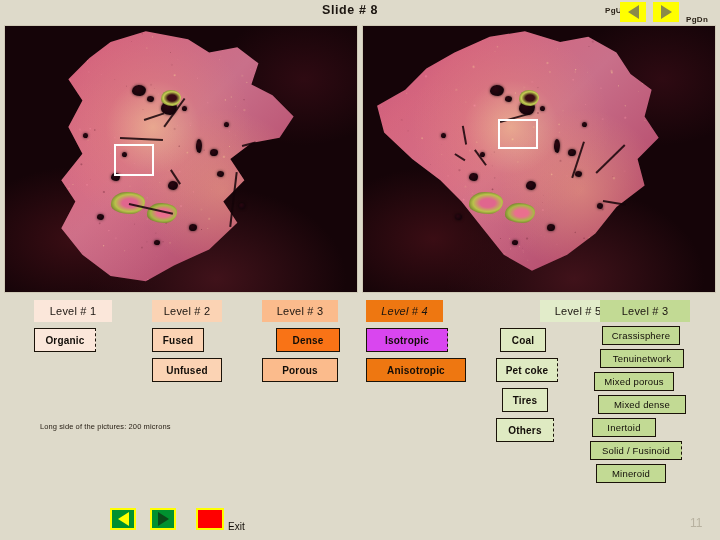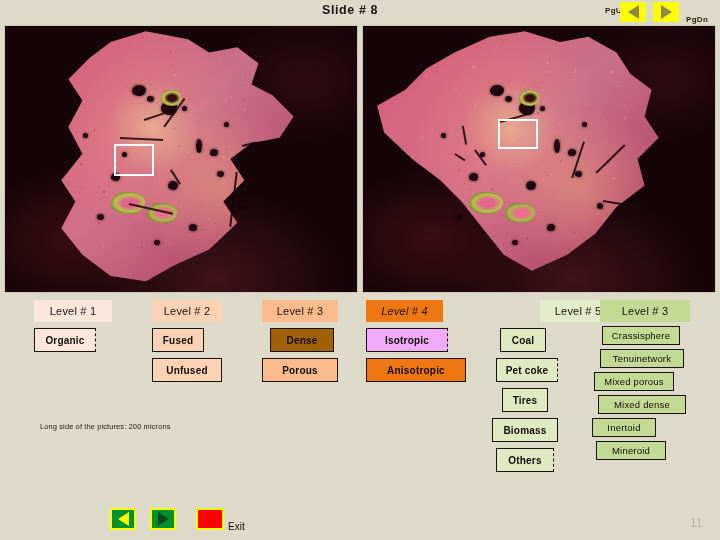--- a/index.html
+++ b/index.html
@@ -191,43 +191,43 @@
         <div class="hdr" style="background: rgb(251, 231, 218); width: 78px;">Level # 1</div>
         <div class="cell dashed" style="background: rgb(251, 231, 218); width: 62px; margin-left: 0px;">Organic</div>
       </div>
       <div class="col" style="left: 152px; width: 70px;">
         <div class="hdr" style="background: rgb(251, 211, 180); width: 70px;">Level # 2</div>
         <div class="cell" style="background: rgb(251, 211, 180); width: 52px; margin-left: 0px;">Fused</div>
         <div class="cell" style="background: rgb(251, 211, 180); width: 70px; margin-left: 0px;">Unfused</div>
       </div>
       <div class="col" style="left: 262px; width: 76px;">
         <div class="hdr" style="background: rgb(251, 187, 140); width: 76px;">Level # 3</div>
-        <div class="cell" style="background: #a16207; width: 64px; margin-left: 8px;">Dense</div>
+        <div class="cell" style="background: #f97316; width: 64px; margin-left: 14px;">Dense</div>
         <div class="cell" style="background: rgb(251, 187, 140); width: 76px; margin-left: 0px;">Porous</div>
       </div>
       <div class="col" style="left: 366px; width: 100px;">
         <div class="hdr" style="background: rgb(238, 119, 17); width: 77px; font-style: italic;">Level # 4</div>
-        <div class="cell dashed" style="background: #f0abfc; width: 82px; margin-left: 0px;">Isotropic</div>
+        <div class="cell dashed" style="background: #d946ef; width: 82px; margin-left: 0px;">Isotropic</div>
         <div class="cell" style="background: rgb(238, 119, 17); width: 100px; margin-left: 0px;">Anisotropic</div>
       </div>
       <div class="col" style="left: 492px; width: 76px;">
         <div class="hdr" style="background: rgb(226, 236, 202); width: 76px; margin-left: 48px;">Level # 5</div>
         <div class="cell" style="background: rgb(223, 234, 194); width: 46px; margin-left: 8px;">Coal</div>
         <div class="cell dashed" style="background: rgb(223, 234, 194); width: 62px; margin-left: 4px;">Pet coke</div>
         <div class="cell" style="background: rgb(223, 234, 194); width: 46px; margin-left: 10px;">Tires</div>
-        <div class="cell" style="background: rgb(223, 234, 194); width: 66px; margin-left: 0px;">Biomass</div>
         <div class="cell dashed" style="background: rgb(223, 234, 194); width: 58px; margin-left: 4px;">Others</div>
       </div>
       <div class="col" style="left: 600px; width: 90px;">
         <div class="hdr" style="background: rgb(194, 218, 148); width: 90px;">Level # 3</div>
         <div class="cell small" style="background: rgb(194, 218, 148); width: 78px; margin-left: 2px;">Crassisphere</div>
         <div class="cell small" style="background: rgb(194, 218, 148); width: 84px; margin-left: 0px;">Tenuinetwork</div>
         <div class="cell small" style="background: rgb(194, 218, 148); width: 80px; margin-left: -6px;">Mixed porous</div>
         <div class="cell small" style="background: rgb(194, 218, 148); width: 88px; margin-left: -2px;">Mixed dense</div>
         <div class="cell small" style="background: rgb(194, 218, 148); width: 64px; margin-left: -8px;">Inertoid</div>
+        <div class="cell small dashed" style="background: rgb(194, 218, 148); width: 92px; margin-left: -10px;">Solid / Fusinoid</div>
         <div class="cell small" style="background: rgb(194, 218, 148); width: 70px; margin-left: -4px;">Mineroid</div>
       </div>
     </div>
 
   <div class="caption">Long side of the pictures: 200 microns</div>
 
   <div class="navbtn-bot prev">
     <span class="tri tri-left-y"></span>
   </div>
   <div class="navbtn-bot next">

